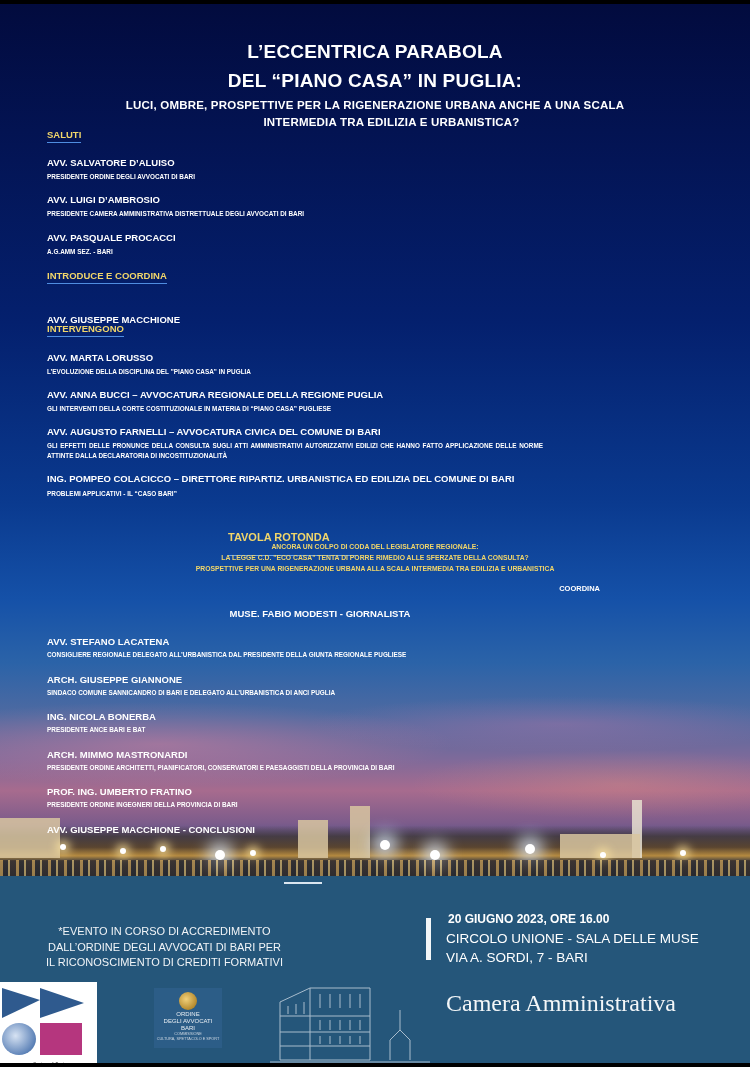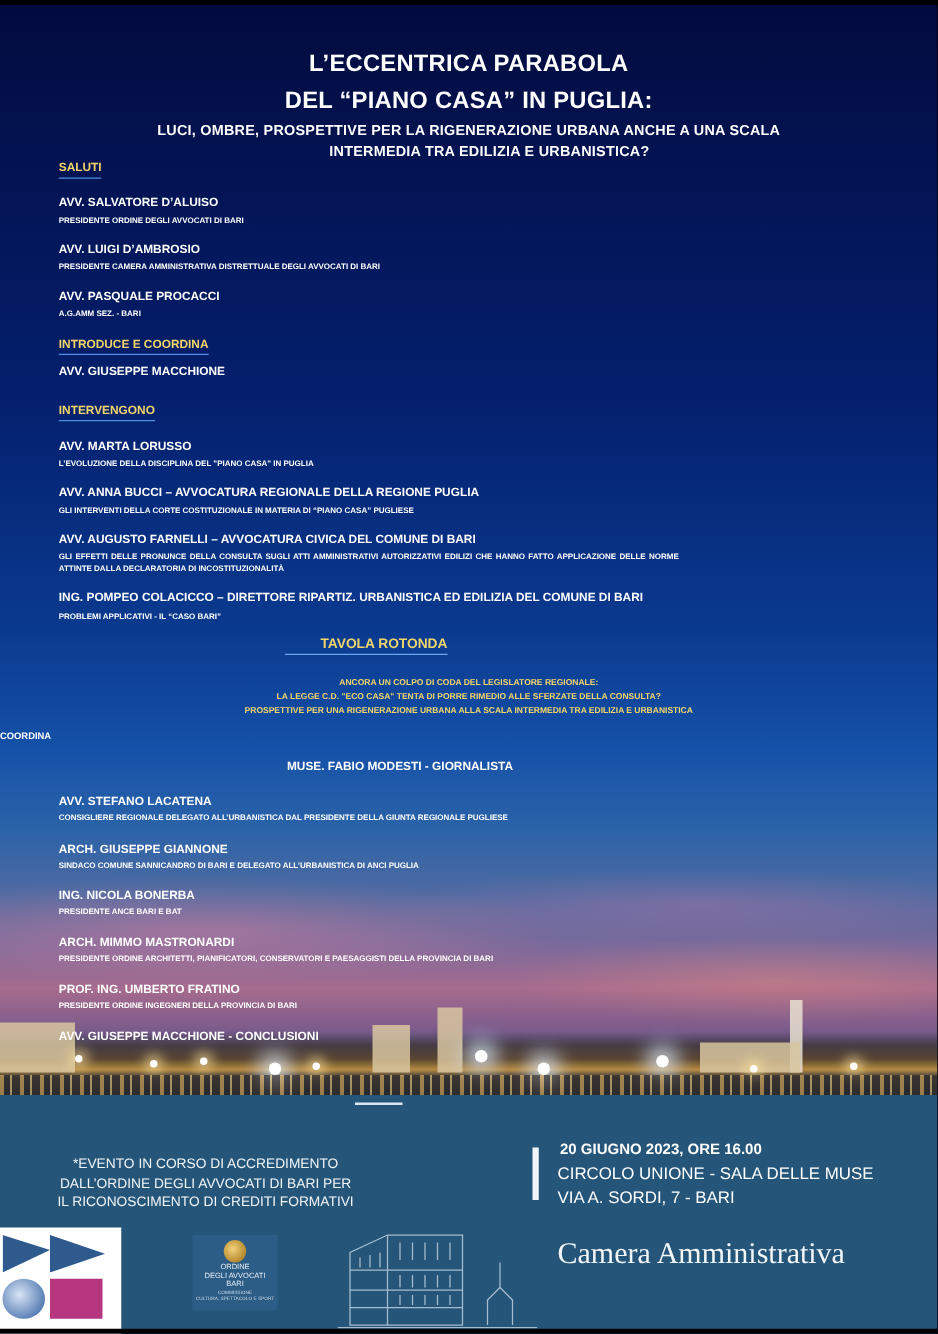--- a/index.html
+++ b/index.html
@@ -52,25 +52,25 @@
 
   .section-label {
     position: absolute; left: 47px; font-size: 9.5px; font-weight: 700; color: #f1d66a;
     padding-bottom: 2px; border-bottom: 1.5px solid #4f8de0;
   }
   .name { position: absolute; left: 47px; font-size: 9.5px; font-weight: 700; color: #fff; white-space: nowrap; }
   .role { position: absolute; left: 47px; font-size: 6.4px; font-weight: 700; color: #fff; white-space: nowrap; }
   .role.justify { white-space: normal; width: 496px; text-align: justify; text-align-last: left; line-height: 10px; }
 
   .tavola {
-    position: absolute; left: 228px; top: 505px; width: 130px; text-align: right; font-size: 11px;
-    font-weight: 700; color: #f1d66a; padding-bottom: 2px; border-bottom: 1.5px solid #6aa3ee;
+    position: absolute; left: 228px; top: 527px; width: 130px; text-align: left; font-size: 11px;
+    font-weight: 700; color: #f1d66a; padding-bottom: 12px; border-bottom: 1.5px solid #6aa3ee;
   }
   .tavola-line { position: absolute; left: 0; width: 750px; text-align: center; font-size: 6.8px; font-weight: 700; color: #f1d66a; }
-  .coordina { position: absolute; left: 0; width: 600px; text-align: left; font-size: 7.5px; font-weight: 700; color: #fff; top: 580px; }
+  .coordina { position: absolute; left: 0; width: 600px; text-align: right; font-size: 7.5px; font-weight: 700; color: #fff; top: 580px; }
   .moderator { position: absolute; left: 0; width: 640px; text-align: center; font-size: 9.5px; font-weight: 700; color: #fff; top: 604px; }
 
   
   .footer { position: absolute; left: 0; top: 872px; width: 750px; height: 191px; background: #25567a; }
   .footer-bar { position: absolute; left: 284px; top: 6px; width: 38px; height: 2px; background: #dbe6f0; }
   .accr { position: absolute; left: 42px; top: 48px; width: 245px; text-align: center; font-size: 11px; line-height: 15.5px; color: #f1f4f7; }
   .event-bar { position: absolute; left: 426px; top: 42px; width: 5px; height: 42px; background: #f3f6f8; }
   .event-date { position: absolute; left: 448px; top: 36px; font-size: 12px; font-weight: 700; color: #fff; }
   .event-line { position: absolute; left: 446px; font-size: 13.5px; color: #fff; }
 
@@ -128,21 +128,21 @@
 
     <div class="section-label" style="top:125px;">SALUTI</div>
     <div class="name" style="top:153px;">AVV. SALVATORE D’ALUISO</div>
     <div class="role" style="top:169px;">PRESIDENTE ORDINE DEGLI AVVOCATI DI BARI</div>
     <div class="name" style="top:190px;">AVV. LUIGI  D’AMBROSIO</div>
     <div class="role" style="top:206px;">PRESIDENTE CAMERA AMMINISTRATIVA DISTRETTUALE DEGLI AVVOCATI DI BARI</div>
     <div class="name" style="top:228px;">AVV. PASQUALE PROCACCI</div>
     <div class="role" style="top:244px;">A.G.AMM SEZ. - BARI</div>
 
     <div class="section-label" style="top:266px;">INTRODUCE E COORDINA</div>
-    <div class="name" style="top:288px;">AVV. GIUSEPPE MACCHIONE</div>
+    <div class="name" style="top:310px;">AVV. GIUSEPPE MACCHIONE</div>
 
     <div class="section-label" style="top:319px;">INTERVENGONO</div>
     <div class="name" style="top:348px;">AVV. MARTA LORUSSO</div>
     <div class="role" style="top:364px;">L’EVOLUZIONE DELLA DISCIPLINA DEL "PIANO CASA" IN PUGLIA</div>
     <div class="name" style="top:385px;">AVV. ANNA BUCCI – AVVOCATURA REGIONALE DELLA REGIONE PUGLIA</div>
     <div class="role" style="top:401px;">GLI INTERVENTI DELLA CORTE COSTITUZIONALE IN MATERIA DI “PIANO CASA” PUGLIESE</div>
     <div class="name" style="top:422px;">AVV. AUGUSTO FARNELLI – AVVOCATURA CIVICA DEL COMUNE DI BARI</div>
     <div class="role justify" style="top:437px;">GLI EFFETTI DELLE PRONUNCE DELLA CONSULTA SUGLI ATTI AMMINISTRATIVI AUTORIZZATIVI EDILIZI CHE HANNO FATTO APPLICAZIONE DELLE NORME ATTINTE DALLA DECLARATORIA DI INCOSTITUZIONALITÀ</div>
     <div class="name" style="top:469px;">ING. POMPEO COLACICCO – DIRETTORE RIPARTIZ. URBANISTICA ED EDILIZIA DEL COMUNE DI BARI</div>
     <div class="role" style="top:486px;">PROBLEMI APPLICATIVI - IL “CASO BARI”</div>

